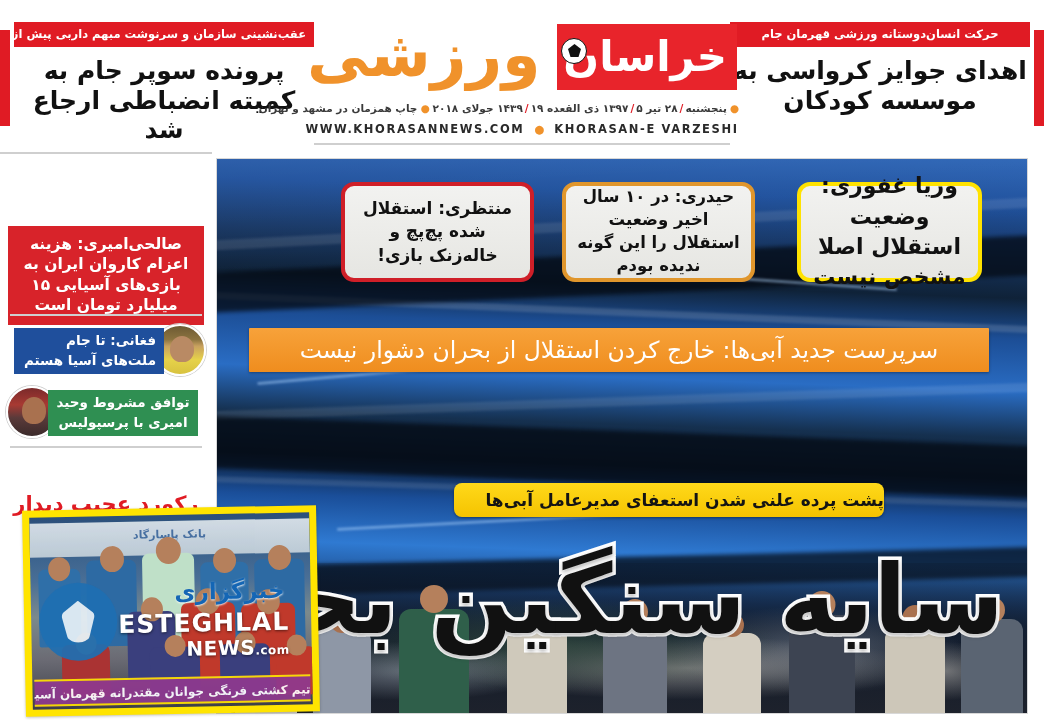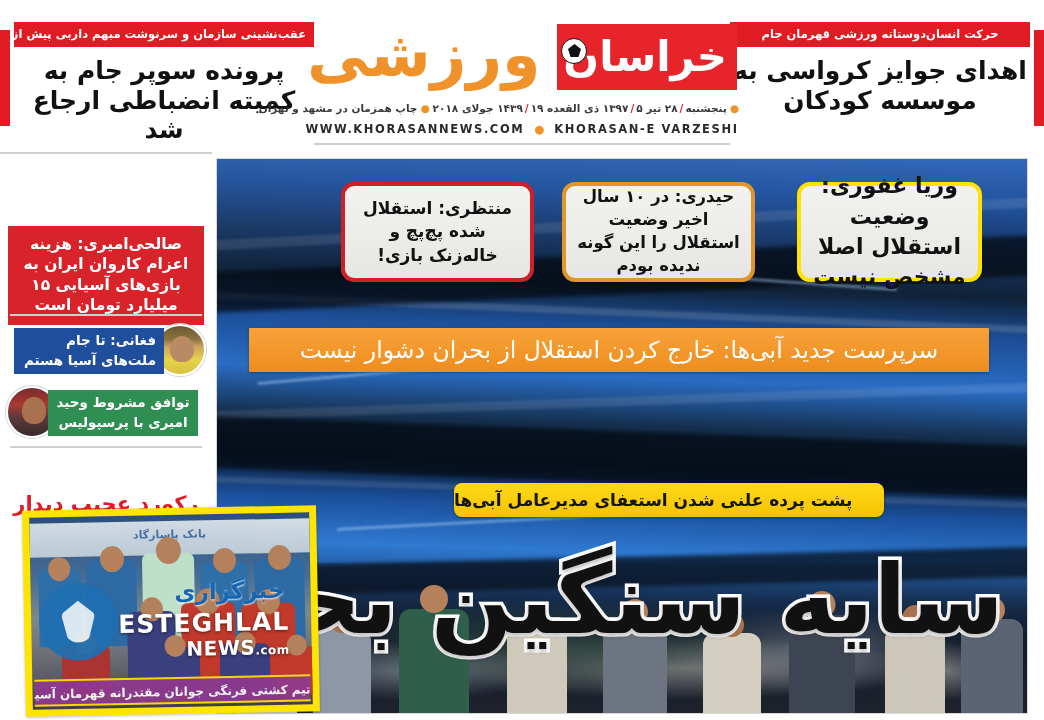--- a/index.html
+++ b/index.html
@@ -359,21 +359,21 @@
     margin-top: 20px;
   }
   
   #yellow-banner {
     position: absolute; right: 160px; top: 483px;
     width: 430px; height: 34px;
     background: linear-gradient(180deg,#ffd91a 0%,#f5c300 100%);
     border-radius: 8px;
     color: #141414;
     font-size: 17px; font-weight: bold;
-    line-height: 34px; text-align: left;
+    line-height: 34px; text-align: right;
     white-space: nowrap;
     letter-spacing: -0.3px;
     box-shadow: 0 1px 3px rgba(0,0,0,.4);
     z-index: 5;
   }
   
   #big-headline {
     position: absolute; right: 40px; top: 540px;
     width: 740px; height: 120px;
     color: #111111;

